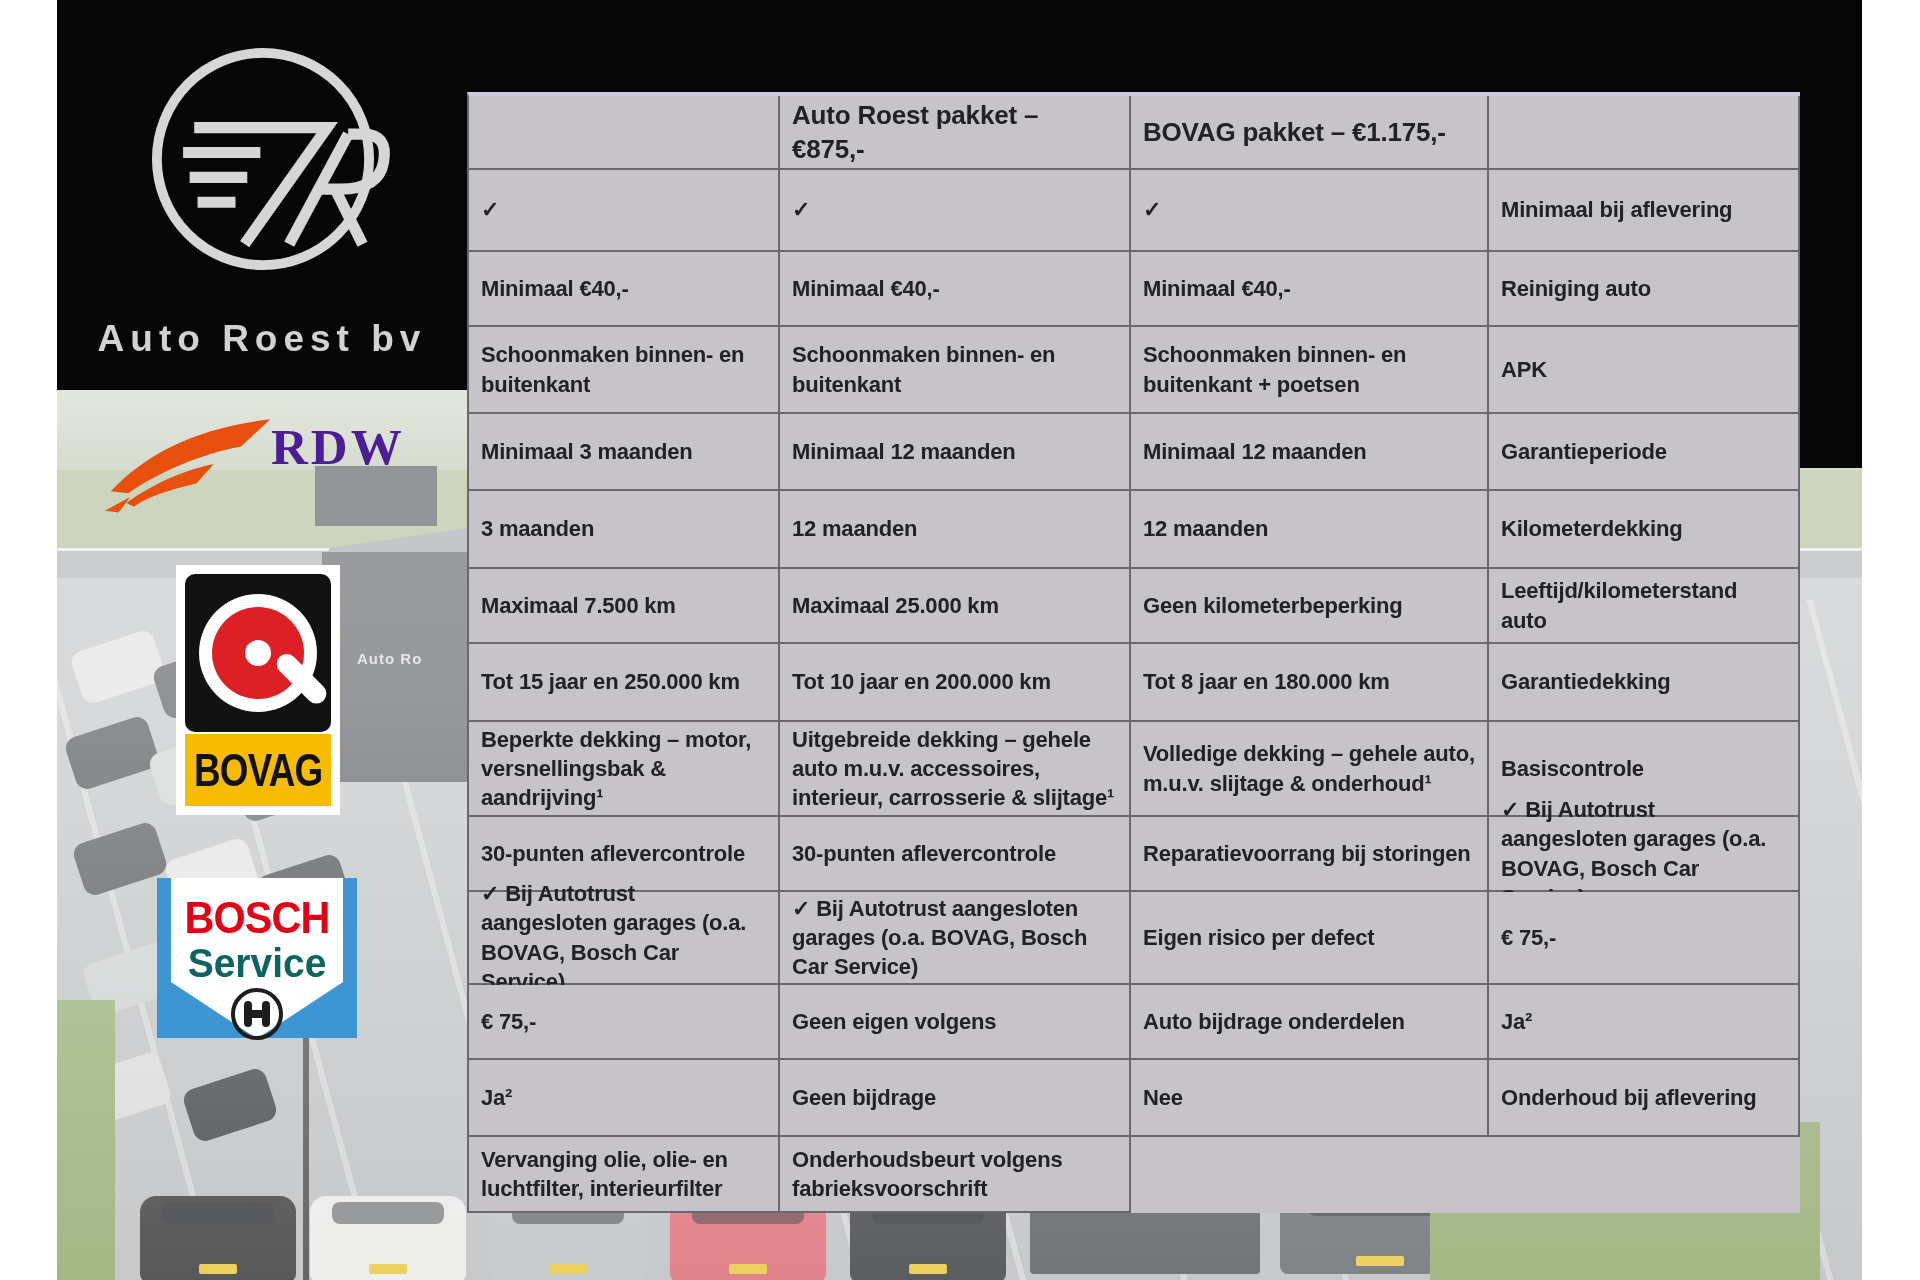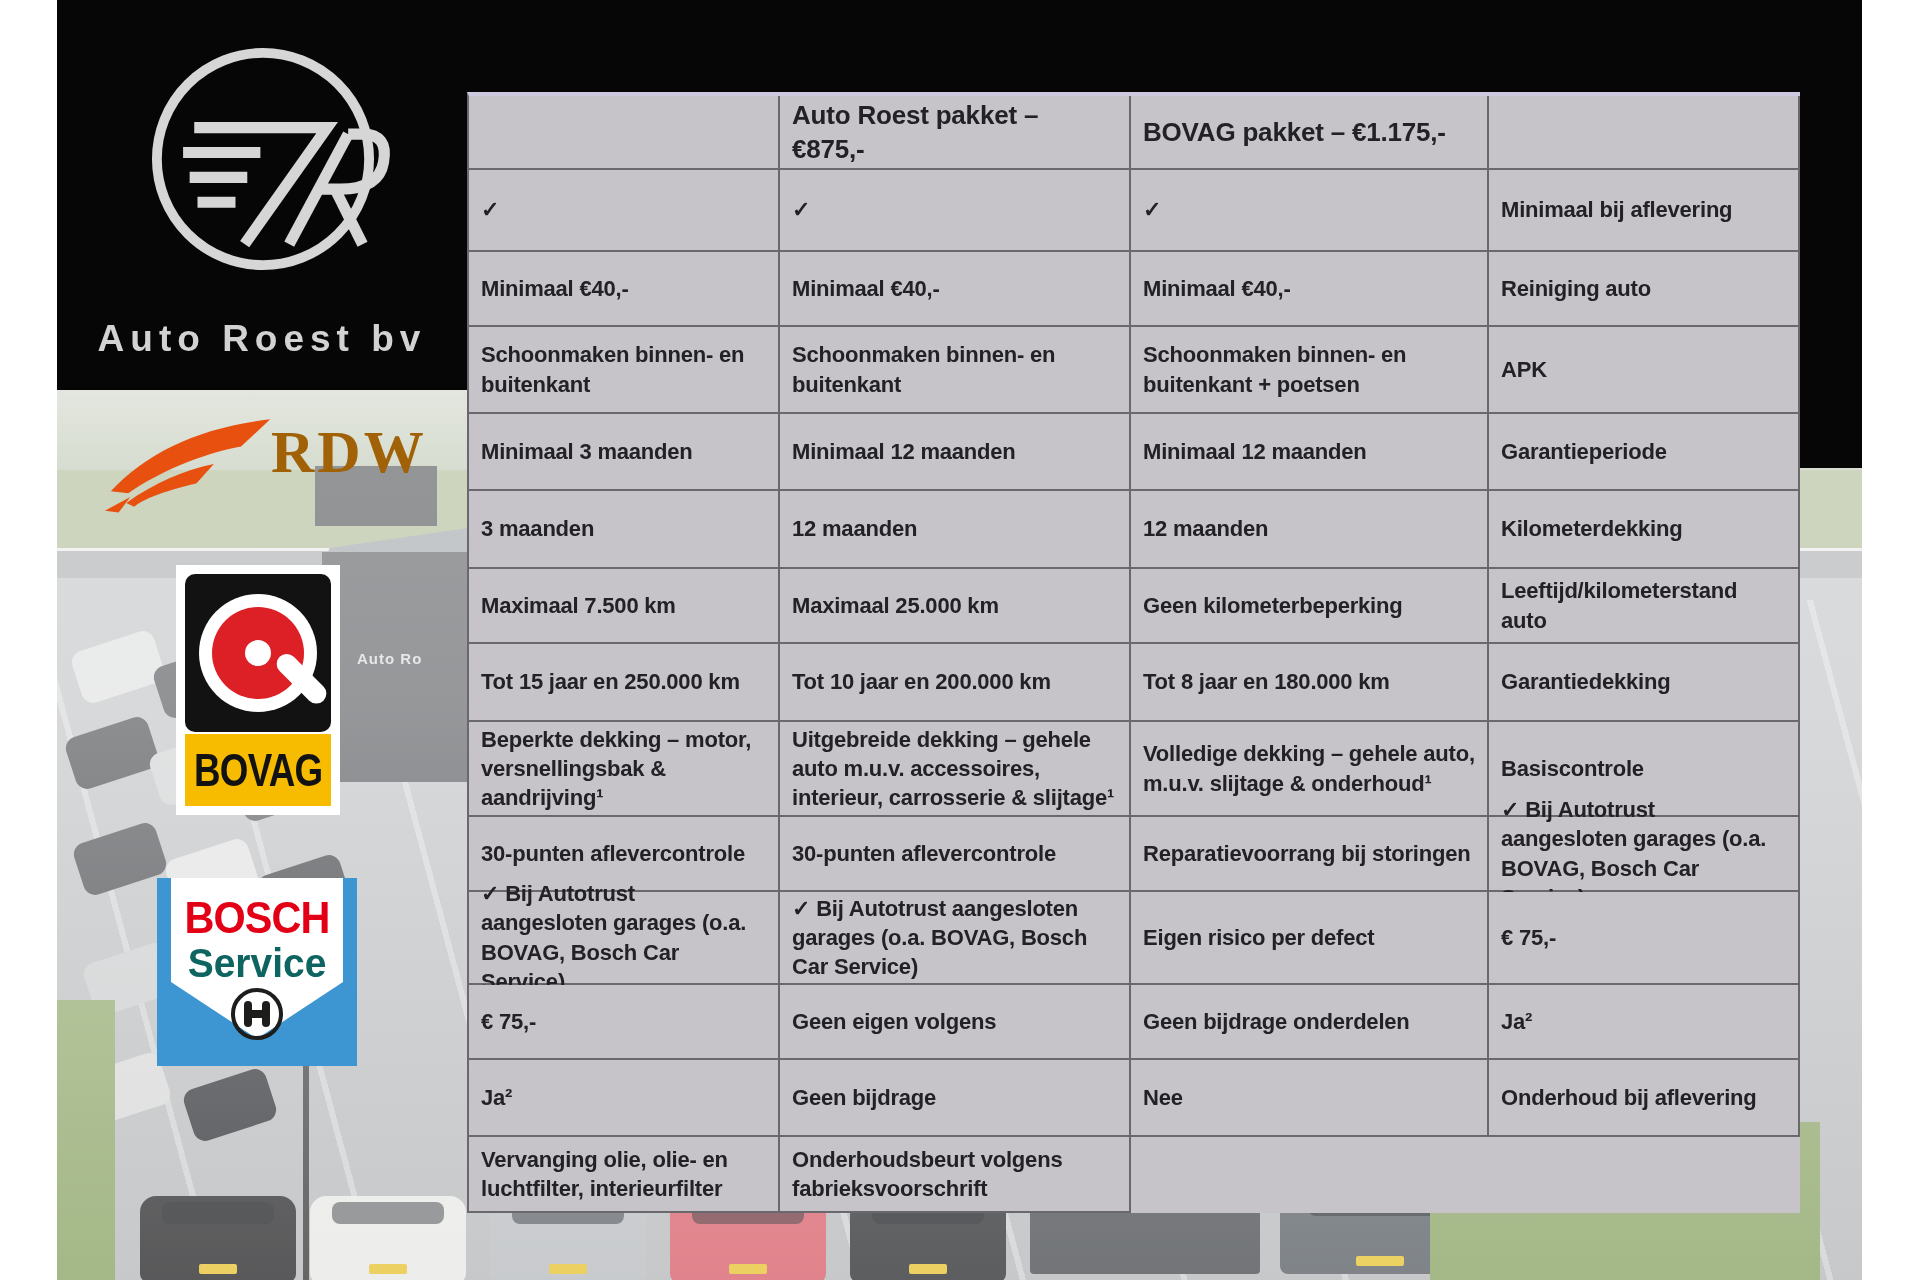--- a/index.html
+++ b/index.html
@@ -35,34 +35,34 @@
   #top-band{left:467px;top:0;width:1331px;height:95px;}
   #right-band{left:1798px;top:0;width:64px;height:468px;}
   
   #ar-mark{position:absolute;left:132px;top:28px;width:262px;height:262px;}
   #ar-name{position:absolute;left:57px;top:318px;width:410px;text-align:center;
            color:#d2d2d2;font-size:37px;font-weight:bold;letter-spacing:6px;}
   
   #rdw{position:absolute;left:103px;top:412px;width:320px;height:102px;}
   #rdw svg{position:absolute;left:0;top:2px;}
   #rdw .rdw-text{position:absolute;left:168px;top:6px;font-family:"Liberation Serif",serif;
-                 font-weight:bold;font-size:60px;color:#a16207;letter-spacing:3px;}
+                 font-weight:bold;font-size:51px;color:#4c1d95;letter-spacing:3px;}
   
   #bovag{position:absolute;left:176px;top:565px;width:164px;height:250px;background:#fff;padding:0;}
   .bv-top{position:absolute;left:9px;top:9px;width:146px;height:158px;background:#121212;border-radius:10px;}
   .bv-ring{position:absolute;left:14px;top:20px;width:118px;height:118px;border-radius:50%;background:#fff;}
   .bv-red{position:absolute;left:13px;top:13px;width:92px;height:92px;border-radius:50%;background:#dd2025;}
   .bv-dot{position:absolute;left:33px;top:33px;width:26px;height:26px;border-radius:50%;background:#fff;}
   .bv-handle{position:absolute;left:62px;top:48px;width:20px;height:62px;background:#fff;border-radius:10px;
              transform:rotate(-45deg);transform-origin:50% 10%;}
   .bv-band{position:absolute;left:9px;top:169px;width:146px;height:72px;background:#f7bc00;
            display:flex;align-items:center;justify-content:center;}
   .bv-band span{font-size:46px;font-weight:bold;color:#121212;transform:scaleX(.8);letter-spacing:-1px;}
   
-  #bosch{position:absolute;left:157px;top:878px;width:200px;height:188px;background:#3d96d2;}
+  #bosch{position:absolute;left:157px;top:878px;width:200px;height:160px;background:#3d96d2;}
   .bo-shield{position:absolute;left:0;top:0;width:200px;height:196px;background:#fff;
              clip-path:polygon(7% 0,93% 0,93% 53%,50% 82%,7% 53%);}
   .bo-bosch{position:absolute;left:0;top:14px;width:200px;text-align:center;
             color:#e30016;font-size:45px;font-weight:bold;transform:scaleX(.92);letter-spacing:-1px;}
   .bo-service{position:absolute;left:0;top:62px;width:200px;text-align:center;
               color:#0e6460;font-size:41px;font-weight:bold;transform:scaleX(.95);}
   .bo-icon{position:absolute;left:72px;top:108px;}
   
   #cmp-table{position:absolute;left:467px;top:92px;display:grid;
              grid-template-columns:311px 351px 358px 311px;
@@ -231,21 +231,21 @@
       <div class="cell val">30-punten aflevercontrole</div>
       <div class="cell val">30-punten aflevercontrole</div>
       <div class="cell label">Reparatievoorrang bij storingen</div>
       <div class="cell val">✓ Bij Autotrust aangesloten garages (o.a. BOVAG, Bosch Car Service)</div>
       <div class="cell val">✓ Bij Autotrust aangesloten garages (o.a. BOVAG, Bosch Car Service)</div>
       <div class="cell val">✓ Bij Autotrust aangesloten garages (o.a. BOVAG, Bosch Car Service)</div>
       <div class="cell label">Eigen risico per defect</div>
       <div class="cell val">€ 75,-</div>
       <div class="cell val">€ 75,-</div>
       <div class="cell val">Geen eigen volgens</div>
-      <div class="cell label">Geen bijdrage onderdelen</div>
+      <div class="cell label">Auto bijdrage onderdelen</div>
       <div class="cell val">Ja²</div>
       <div class="cell val">Ja²</div>
       <div class="cell val">Geen bijdrage</div>
       <div class="cell val">Nee</div>
       <div class="cell label">Onderhoud bij aflevering</div>
       <div class="cell val">Vervanging olie, olie- en luchtfilter, interieurfilter</div>
       <div class="cell val">Onderhoudsbeurt volgens fabrieksvoorschrift</div>
     </div>
 
 </div>

